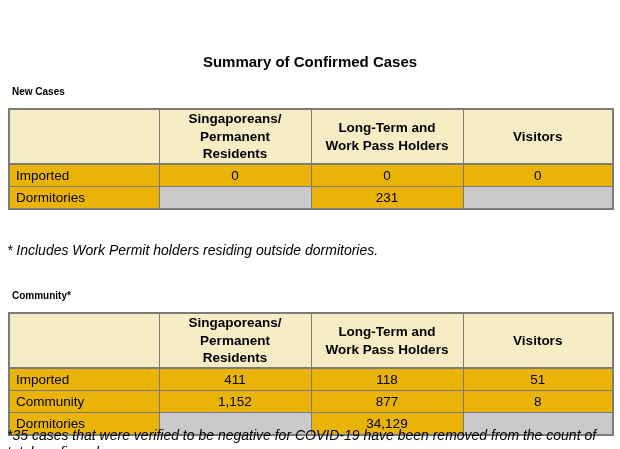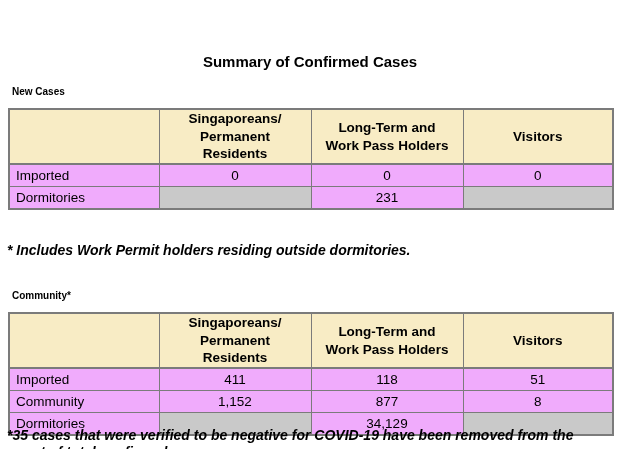--- a/index.html
+++ b/index.html
@@ -55,30 +55,29 @@
     height: 53px;
     font-size: 13.5px; font-weight: bold;
     text-align: center; vertical-align: middle;
     white-space: pre-line;
     line-height: 1.3;
   }
   td {
     height: 21px;
     font-size: 13.5px;
     text-align: center; vertical-align: middle;
-    background: #f0abfc;
+    background: #eab308;
   }
   td.label { text-align: left; padding-left: 6px; }
   td.gray { background: var(--disabled-cell-bg, #C9C9C9); }
 
   .footnote {
     position: absolute; left: 7px;
     font-size: 14px; font-style: italic;
     line-height: 17px;
-    font-weight: bold;
   }
   .f1 { top: 196px; }
   .f2 { top: 381px; width: 596px; }
 
   .wm-bottom {
     position: absolute; top: 419px; left: 6px;
     font-size: 24px;
     color: var(--watermark-yellow, #FFE900);
     letter-spacing: 0.5px;
     text-shadow:

